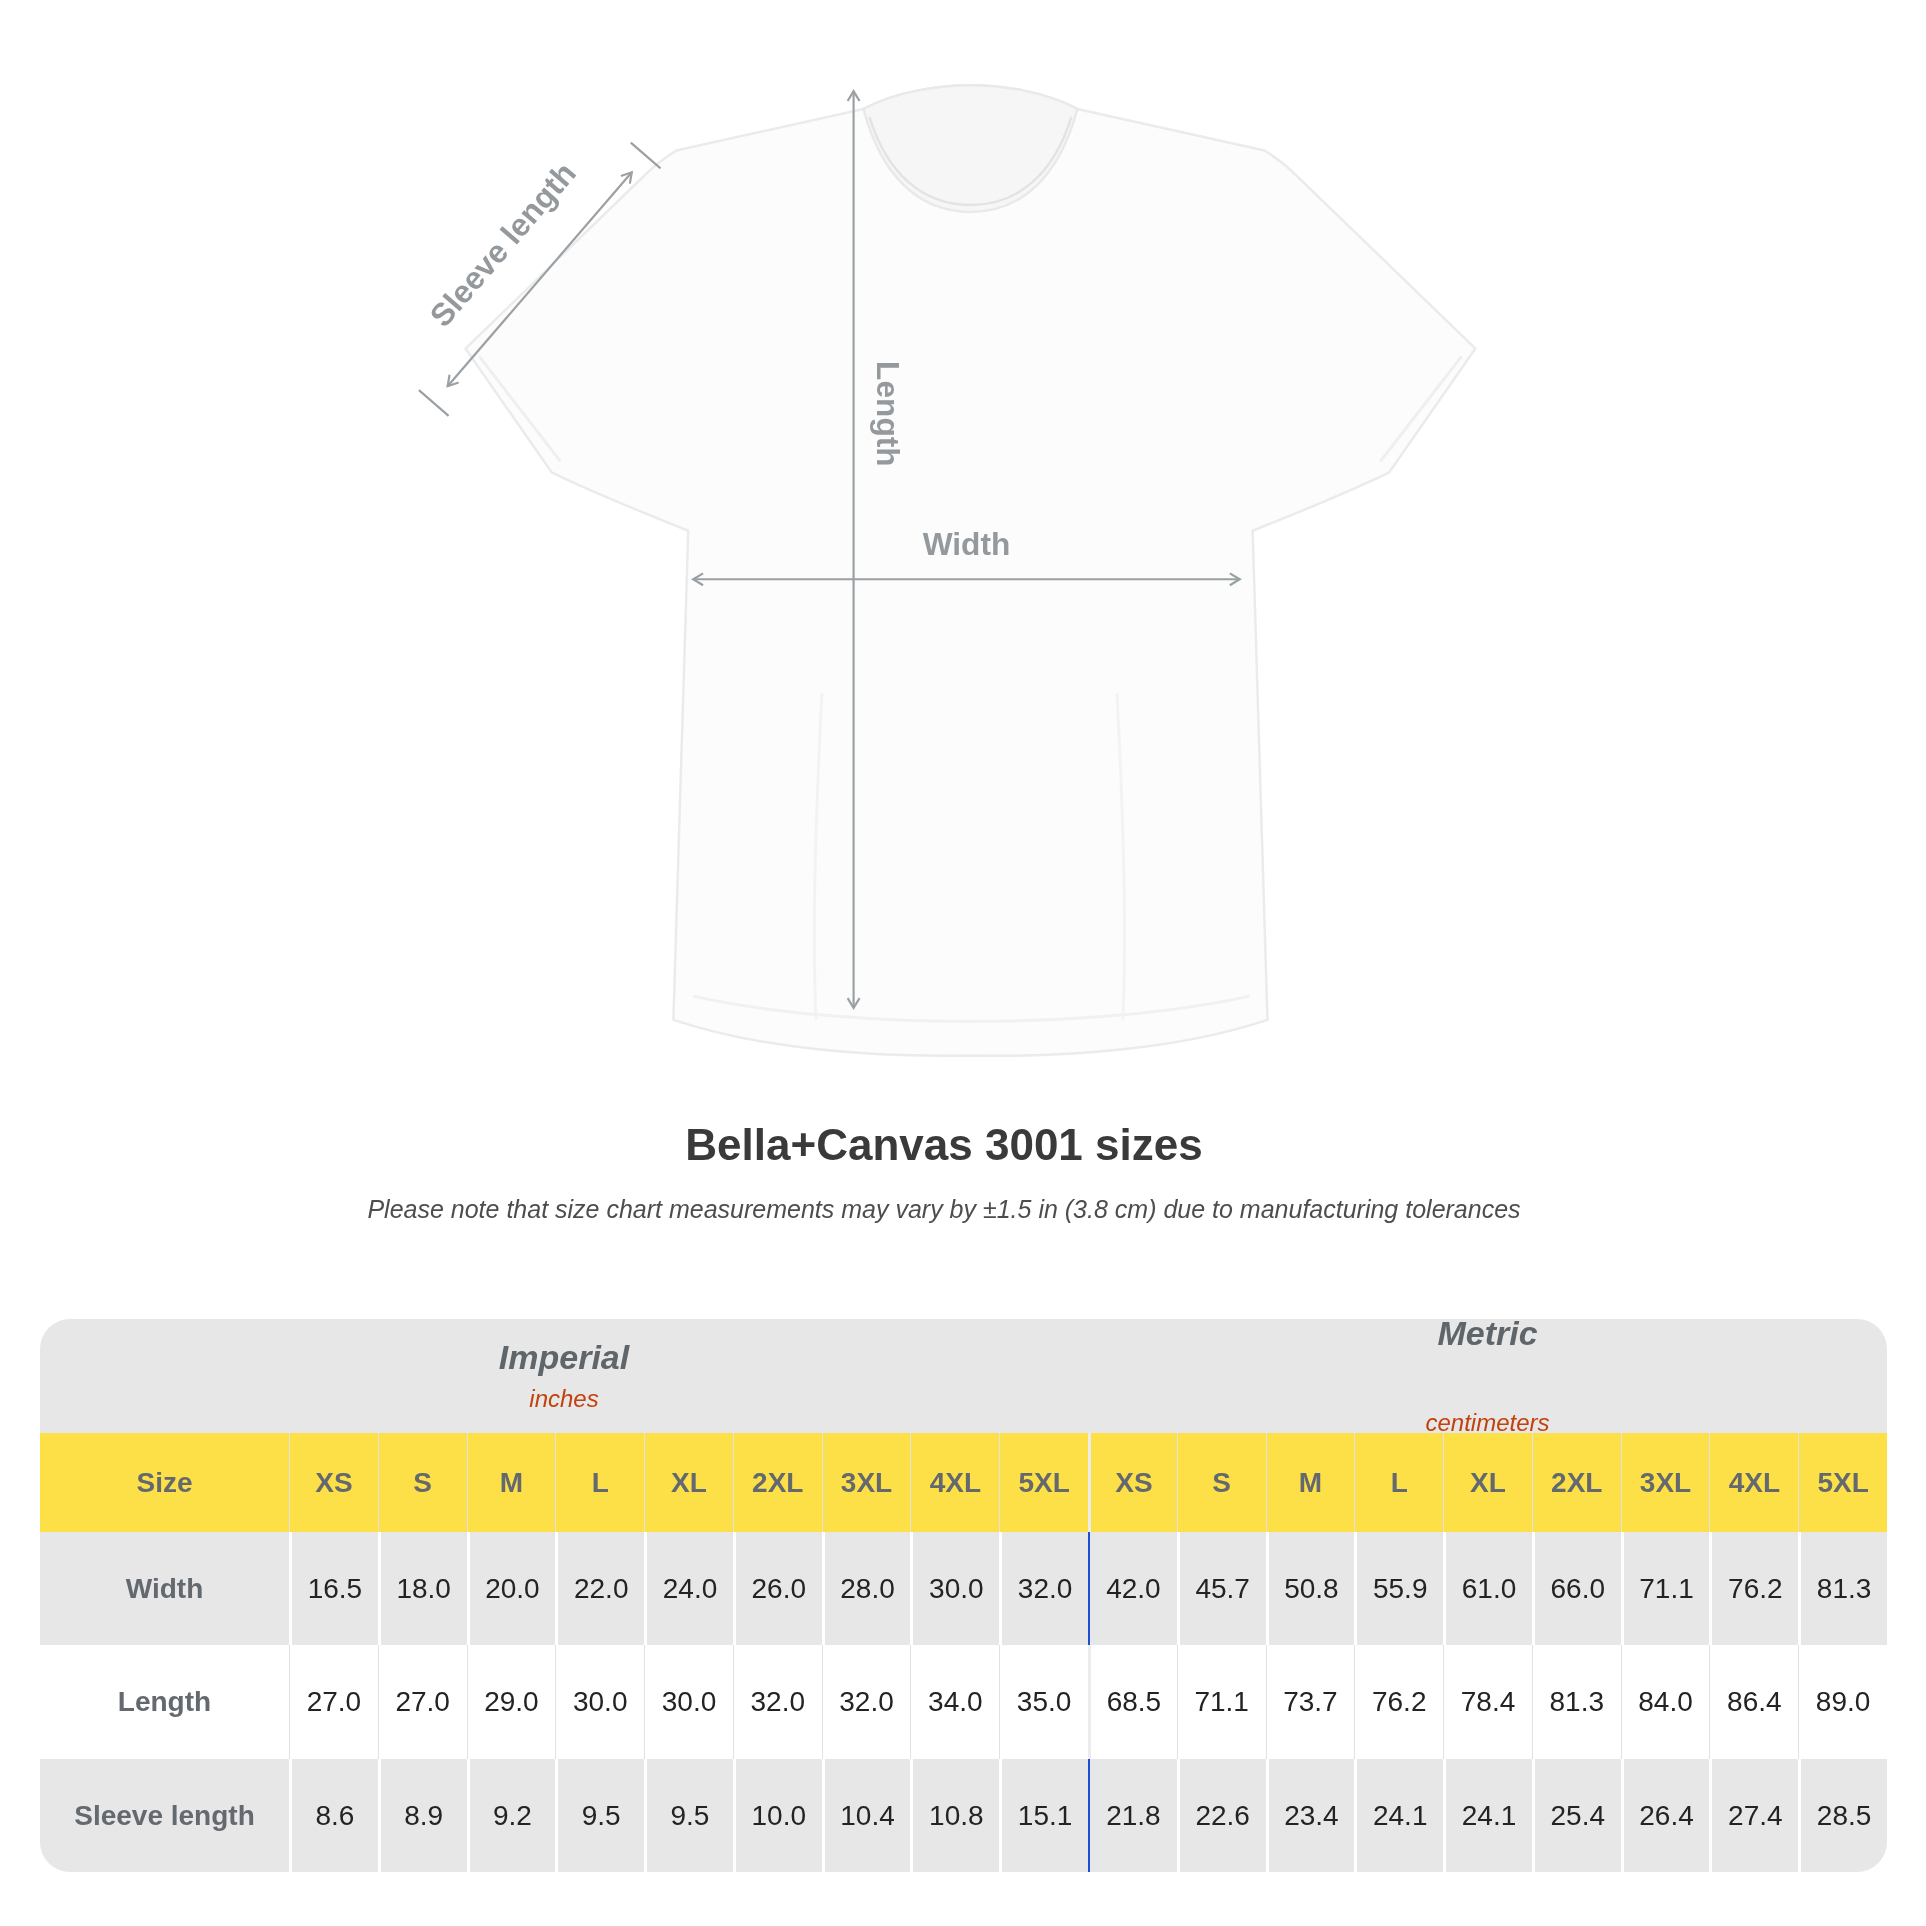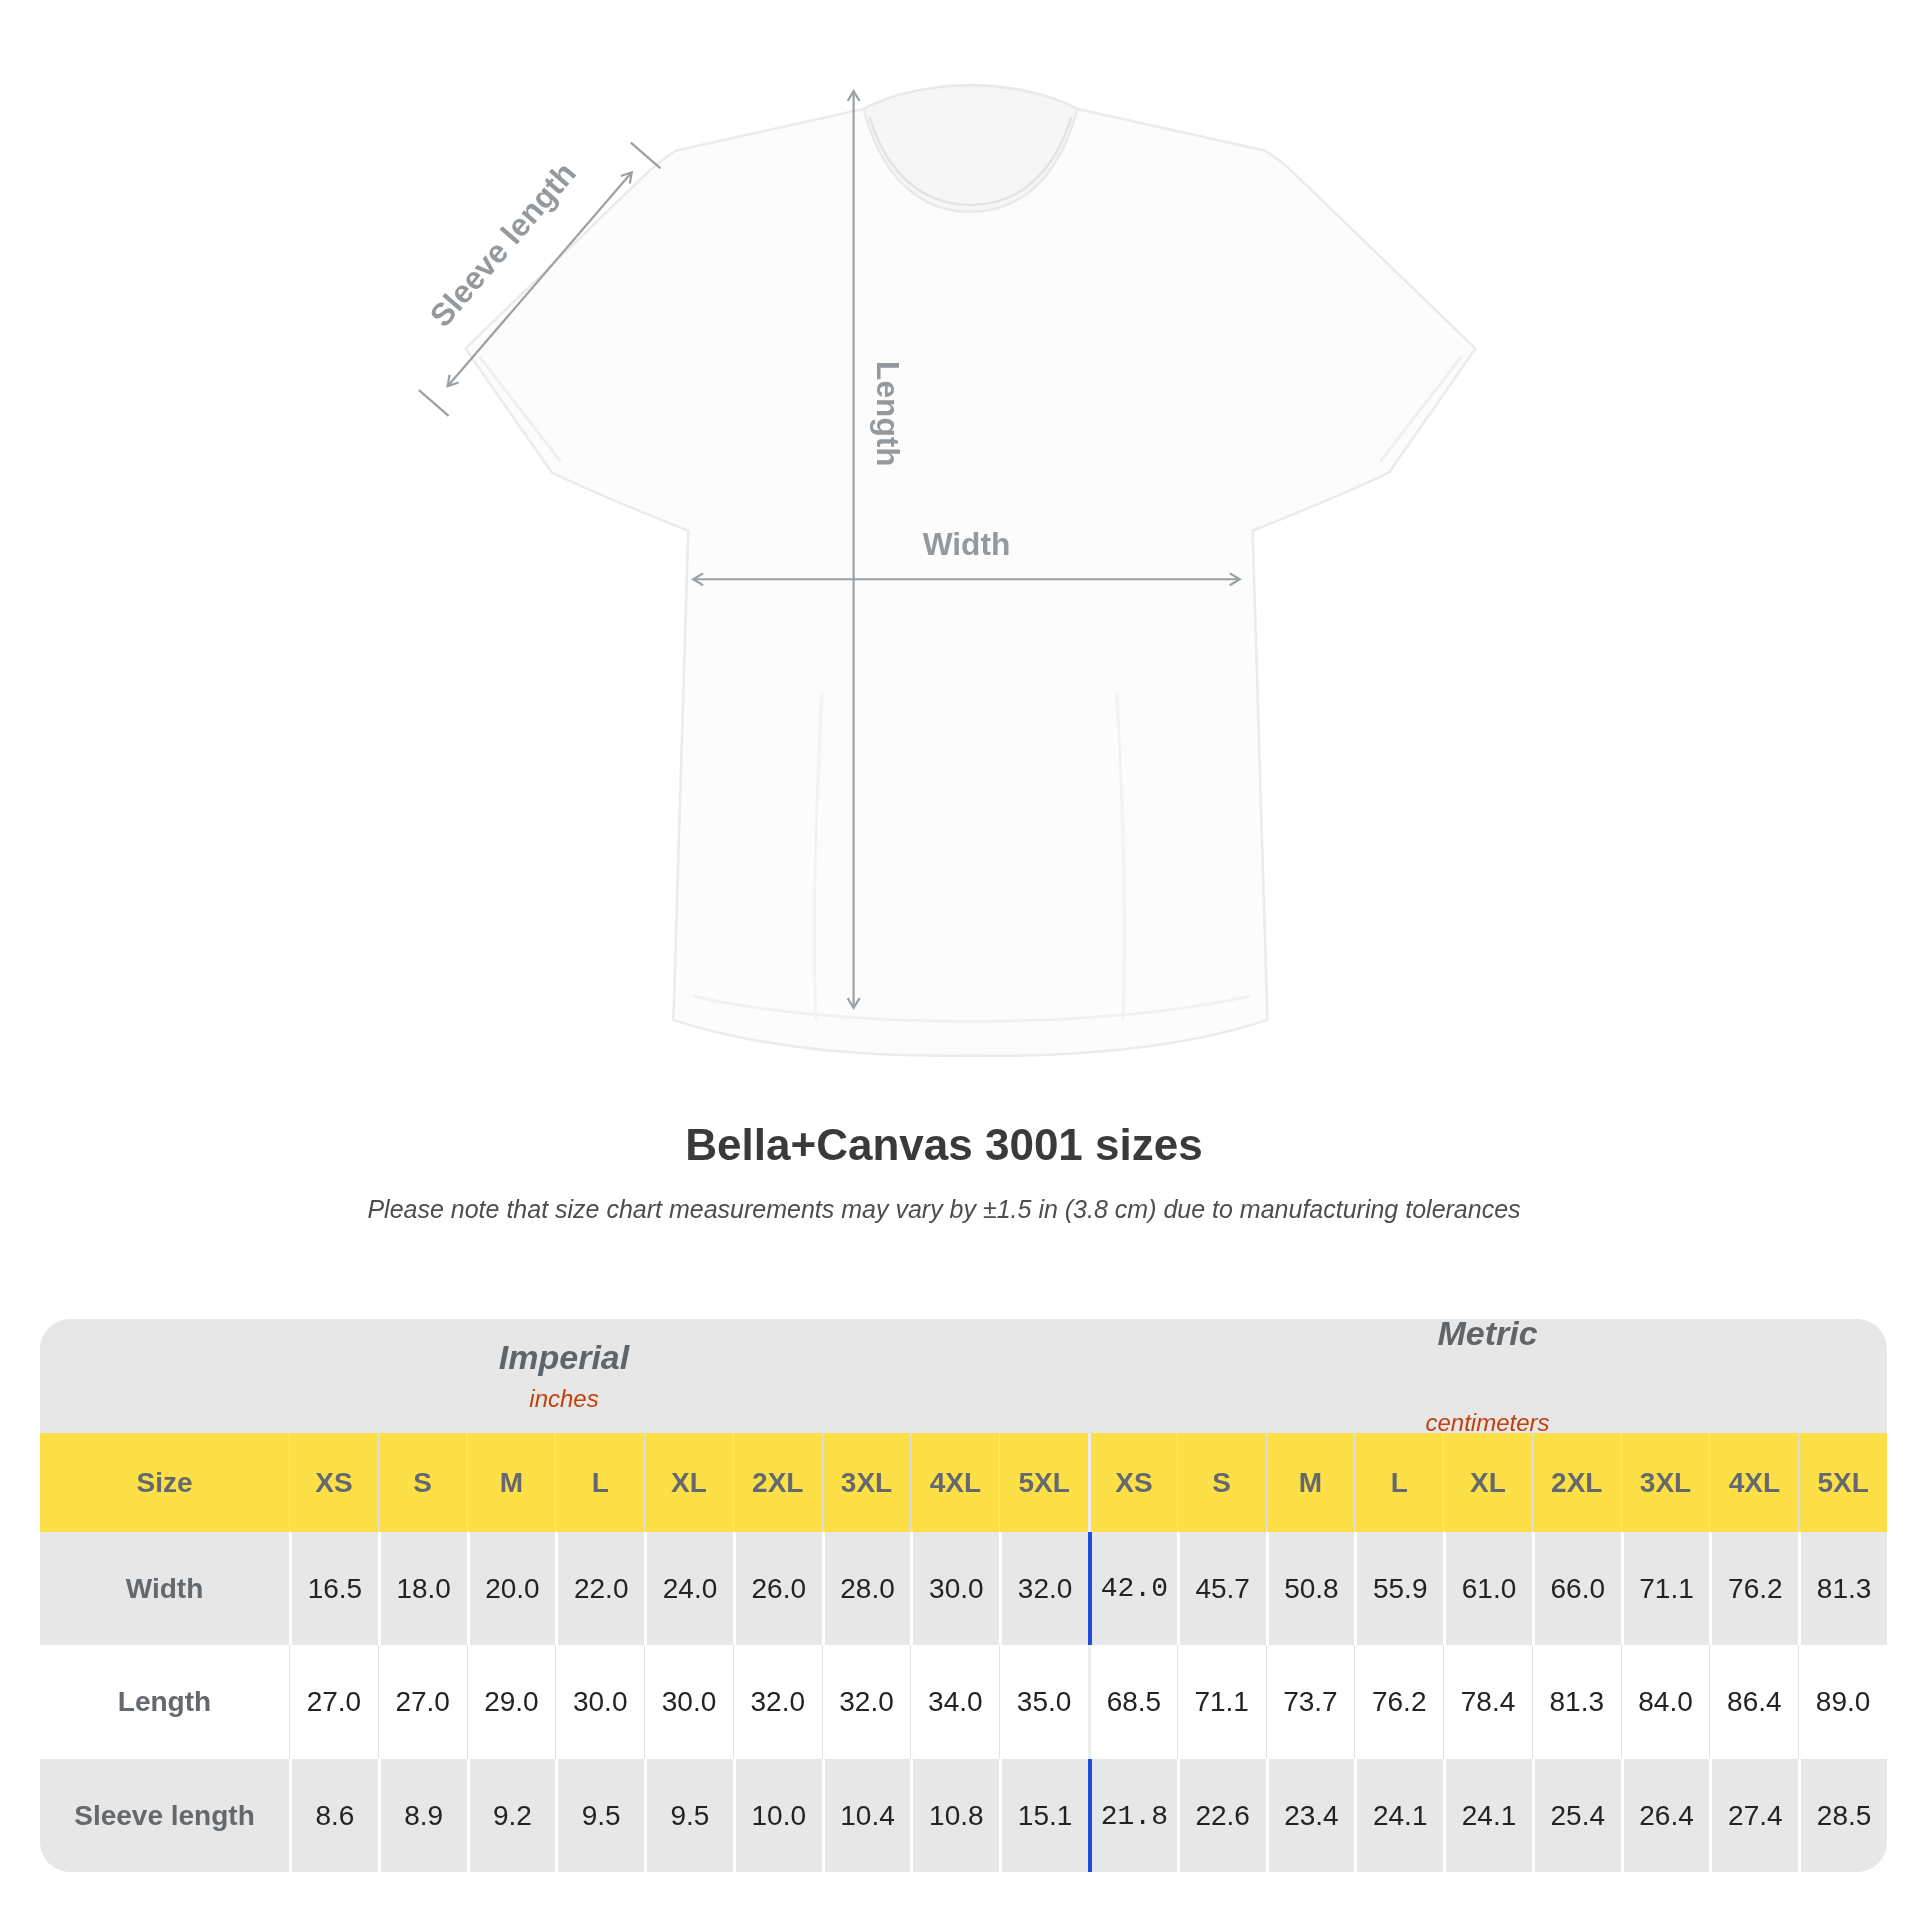--- a/index.html
+++ b/index.html
@@ -27,21 +27,21 @@
 
   .cell{display:flex;align-items:center;justify-content:center;}
   .head{background:#fde047;font-weight:bold;color:#63696e;font-size:28px;}
   .lab{font-weight:bold;color:#63696e;font-size:28px;}
   .val{color:#232323;font-size:28px;}
   .gray{background:#e7e7e7;}
   .white{background:#ffffff;}
   .b-w{border-left:1px solid #e2e2e2;}
   .b-wd{border-left:3px solid #ececec;}
   .b-g{border-left:3px solid #ffffff;}
-  .b-gd{border-left:4px solid #1d4ed8;font-family:Liberation Mono, monospace;}
+  .b-gd{border-left:2px solid #1d4ed8;}
 </style>
 </head>
 <body>
 
 <div class="page">
 
   <svg class="diagram" viewBox="0 0 1946 1120" xmlns="http://www.w3.org/2000/svg">
     <defs>
       <marker id="ae" markerWidth="16" markerHeight="16" refX="11" refY="7" orient="auto" markerUnits="userSpaceOnUse">
         <path d="M1,1 L11,7 L1,13" fill="none" stroke="#9aa0a3" stroke-width="2.2"></path>

